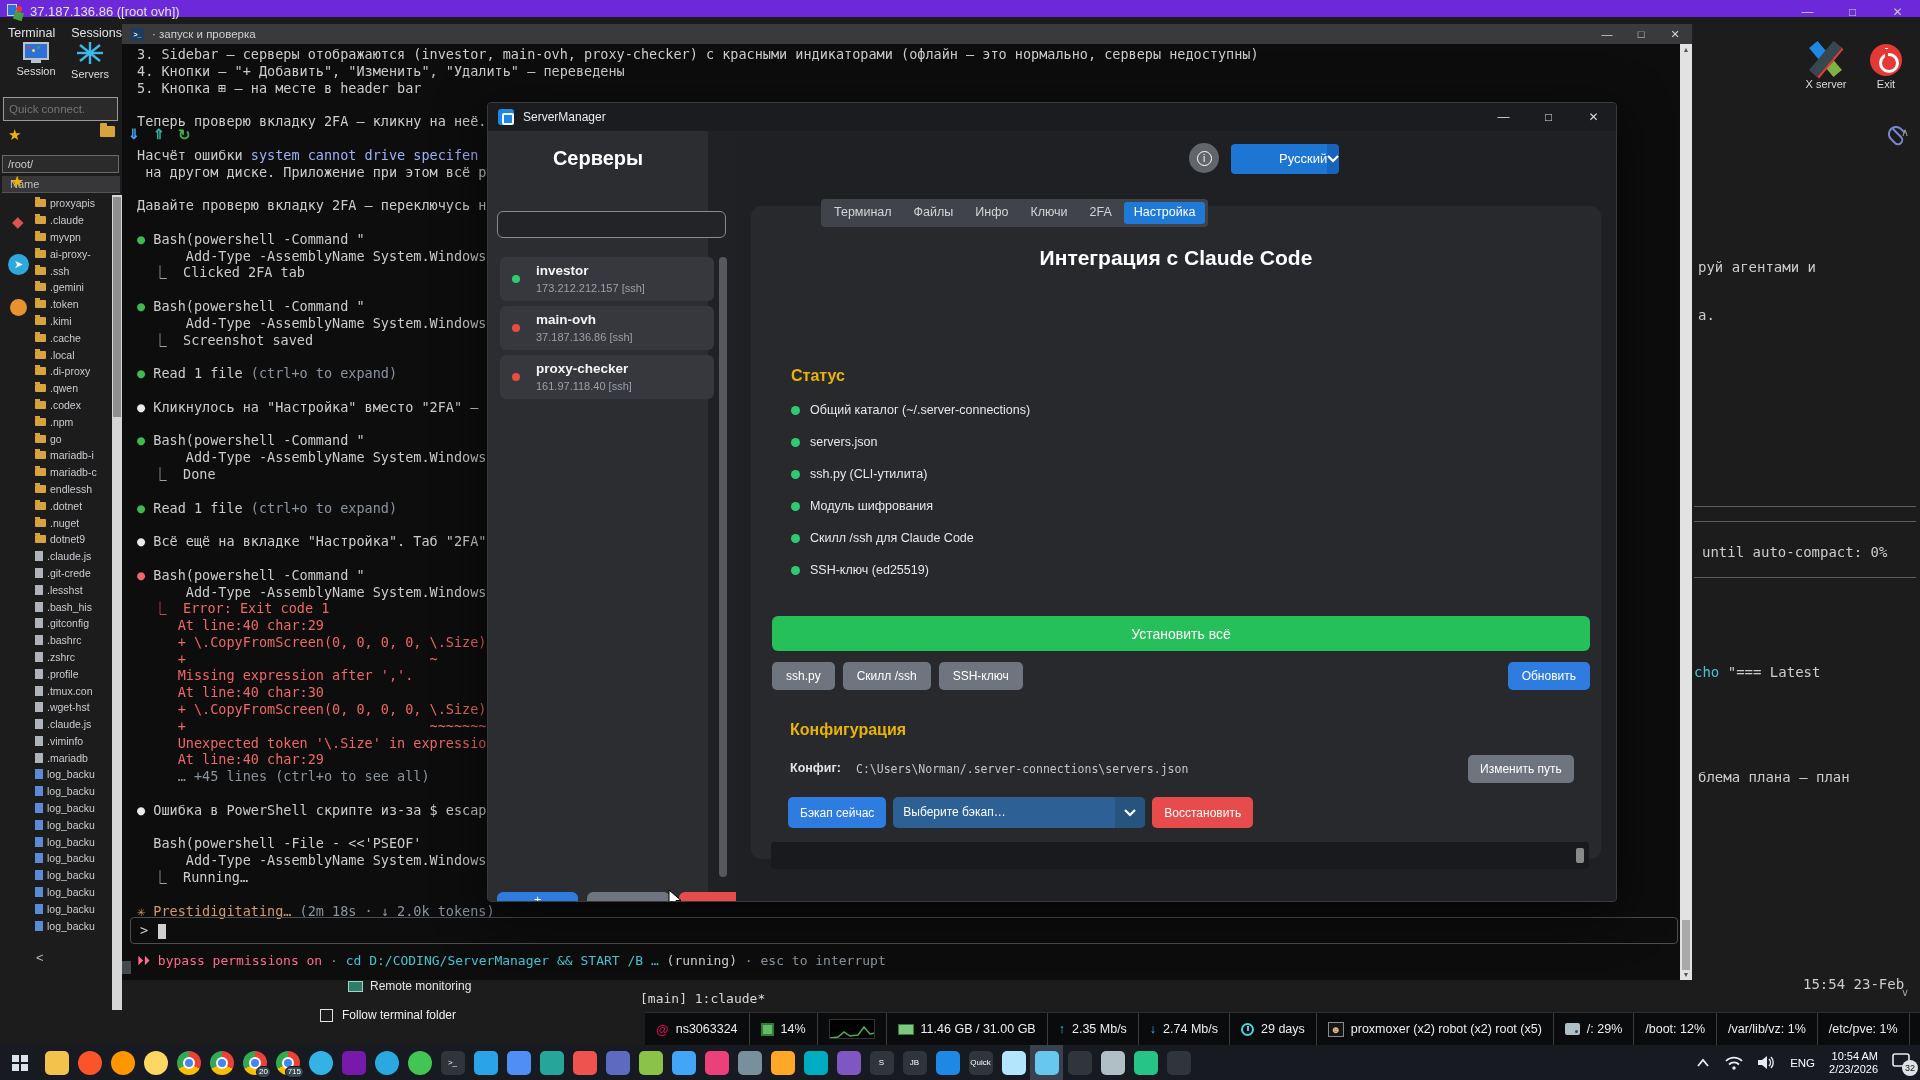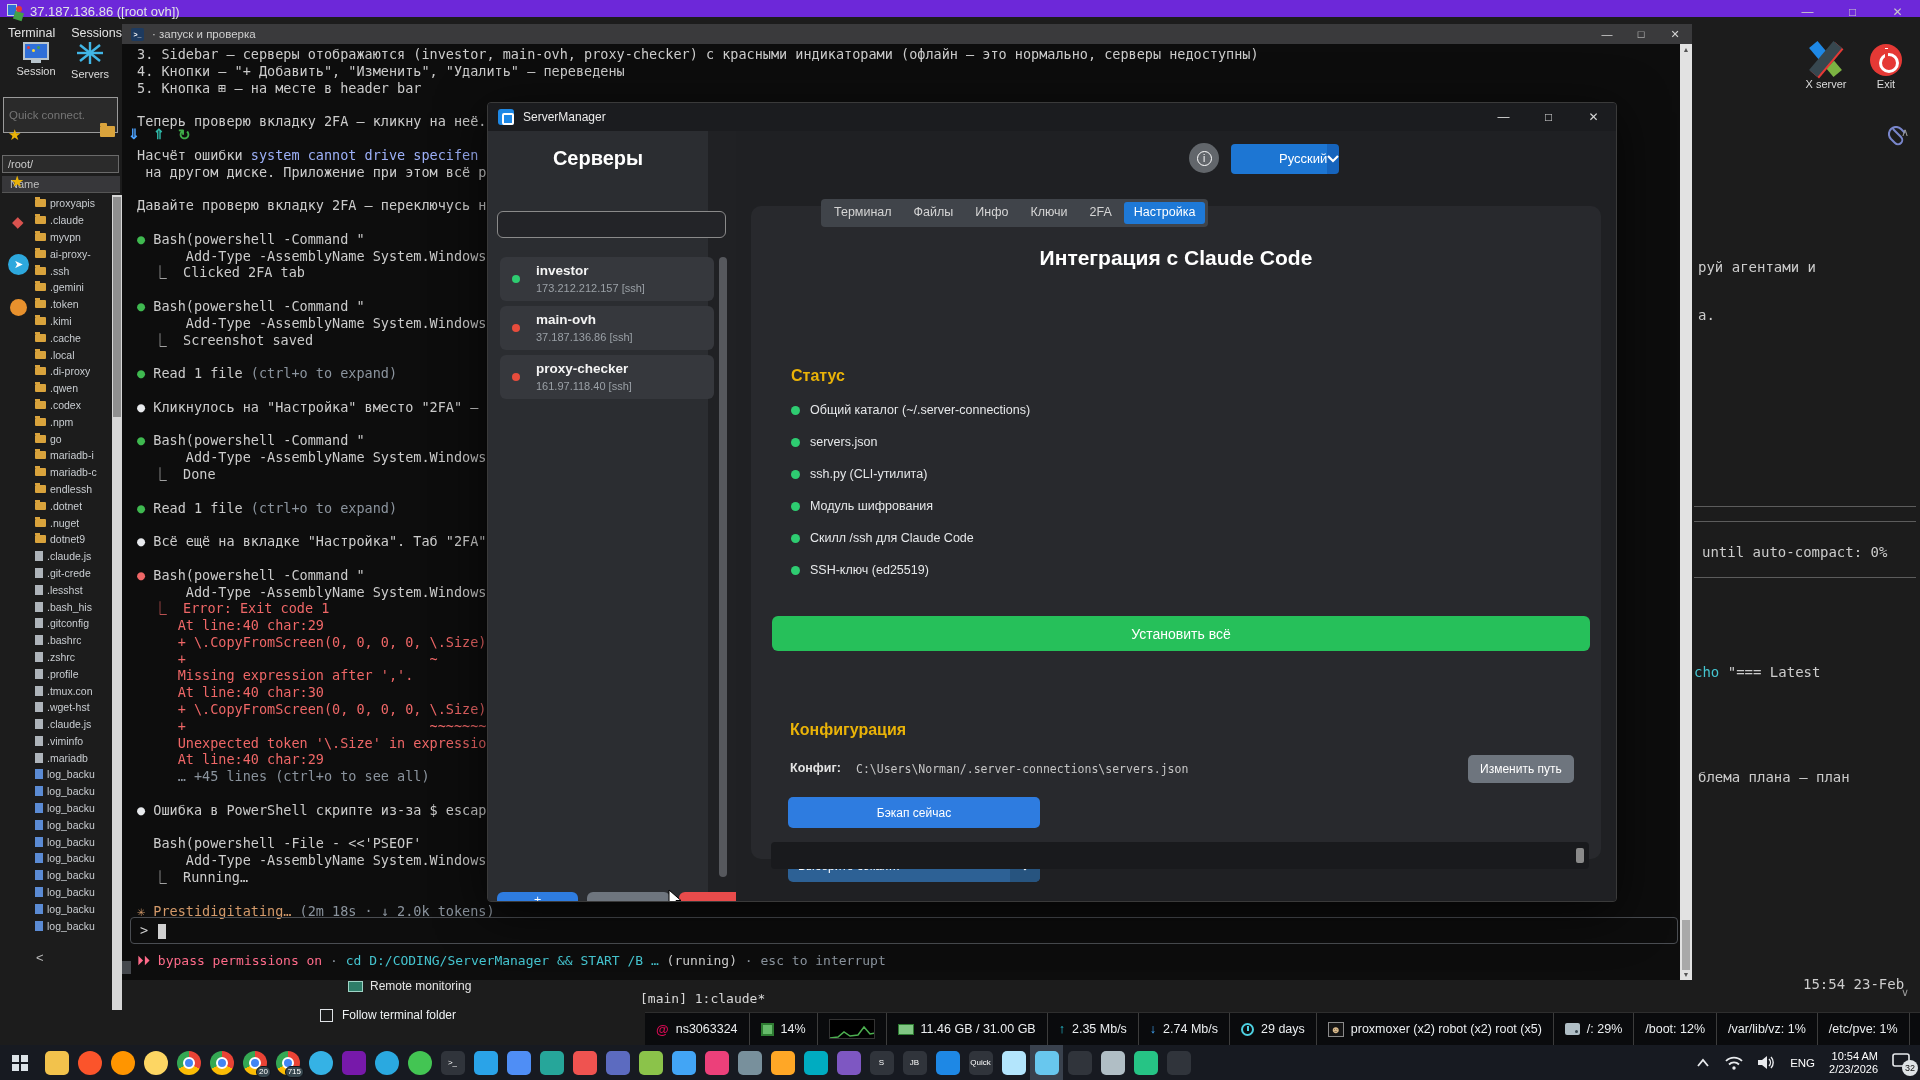--- a/index.html
+++ b/index.html
@@ -28,21 +28,21 @@
   .mx-tool .lbl{ margin-top:2px; }
   .xserver-x { width:40px; height:34px; margin:0 auto; position:relative; }
   .xserver-x .b { position:absolute; left:14px; top:-2px; width:11px; height:38px; }
   .xserver-x .b1 { transform:rotate(40deg); background:#37474f; box-shadow:2px 0 0 #e53935; }
   .xserver-x .b2 { transform:rotate(-40deg); background:linear-gradient(180deg,#1e88e5 0 40%,#43a047 40% 70%,#7cb342 70%); }
   .exit-circ { width:32px; height:32px; border-radius:50%; background:#e53935; margin:0 auto; position:relative; }
   .exit-circ::before{content:"";position:absolute;left:9px;top:9px;width:14px;height:14px;border:3px solid #fff;border-radius:50%;}
   .exit-circ::after{content:"";position:absolute;left:14.5px;top:5px;width:3px;height:11px;background:#e53935;box-shadow:0 0 0 0 #fff; border-left:0;}
   .exit-circ .stem{position:absolute;left:14.5px;top:4px;width:3px;height:10px;background:#fff;}
   .paperclip { position:absolute; left:1888px; top:126px; z-index:1;}
-  .mx-quick { position:absolute; left:3px; top:97px; width:115px; height:36px; background:#2a2a2a; border:1px solid #9a9a9a; color:#9aa0a6; font-size:11.5px; padding-left:5px; z-index:1;}
+  .mx-quick { position:absolute; left:3px; top:97px; width:115px; height:24px; background:#2a2a2a; border:1px solid #9a9a9a; color:#9aa0a6; font-size:11.5px; padding-left:5px; z-index:1;}
   .mx-smalltools { position:absolute; top:126px; z-index:5; display:flex; align-items:center; }
   .mini-folder { width:15px; height:11px; background:#d9a33c; border-radius:1px; position:relative; }
   .mini-folder::before{content:"";position:absolute;left:0;top:-3px;width:7px;height:3px;background:#d9a33c;border-radius:1px 1px 0 0;}
   .mx-path { position:absolute; left:2px; top:155px; width:117px; height:18px; background:#2b2b2b; border:1px solid #6a6a6a; color:#cccccc; font-size:11px; line-height:16px; padding-left:5px; z-index:1;}
   .mx-namehdr { position:absolute; left:2px; top:176px; width:118px; height:17px; background:#37373a; border-bottom:1px solid #555; color:#bfbfbf; font-size:11px; line-height:16px; padding-left:8px; z-index:1;}
   .mx-tree { position:absolute; left:2px; top:195px; width:110px; height:815px; overflow:hidden; z-index:1;}
   .mx-row { height:16.8px; display:flex; align-items:center; padding-left:33px; gap:4px; white-space:nowrap; }
   .mx-row .nm { font-size:10.5px; color:#c9cdd1; overflow:hidden; }
   .fi { flex:0 0 auto; }
   .fi-folder { width:11px; height:8px; background:#d9a33c; border-radius:1px; position:relative;}
@@ -123,21 +123,21 @@
   .sm-h2 { position:absolute; font-size:16px; font-weight:bold; color:#eab308; }
   .sm-stitem { position:absolute; left:0; display:flex; align-items:center; gap:10px; font-size:12.5px; color:#e6e8ea; }
   .sm-stitem .gdot { width:9px; height:9px; border-radius:50%; background:#2ecc71; }
   .sm-install { position:absolute; left:284px; top:513px; width:818px; height:35px; font-size:14px; }
   .sm-smallrow { position:absolute; left:284px; top:559px; width:818px; height:28px; display:flex; gap:8px; }
   .sm-smallrow .btn { height:28px; padding:0 14px; font-size:12px; border-radius:5px; }
   .sm-refresh { margin-left:auto; }
   .sm-cfglabel { position:absolute; left:302px; top:658px; font-size:12.5px; font-weight:bold; color:#e3e3e3; }
   .sm-cfgpath { position:absolute; left:368px; top:659px; font-family:"DejaVu Sans Mono",monospace; font-size:11.5px; color:#c6c6c6; }
   .sm-changepath { position:absolute; left:980px; top:652px; height:28px; padding:0 12px; font-size:12px; border-radius:5px; }
-  .sm-bkrow { position:absolute; left:300px; top:694px; display:flex; gap:23px;flex-direction:column; }
+  .sm-bkrow { position:absolute; left:300px; top:694px; display:flex; gap:7px; }
   .sm-bkrow .btn { height:31px; padding:0 12px; font-size:12px; border-radius:5px; }
   .sm-select { width:252px; height:31px; background:#2d6195; border-radius:5px; display:flex; color:#fff; }
   .sm-select .tx { flex:1; font-size:12px; line-height:31px; padding-left:10px; }
   .sm-select .ch { width:30px; background:#27547f; border-radius:0 5px 5px 0; display:flex; align-items:center; justify-content:center; }
   .sm-log { position:absolute; left:283px; top:739px; width:818px; height:27px; background:#191a1d; border-radius:4px; }
   .sm-log .thumb { position:absolute; right:5px; top:6px; width:8px; height:15px; background:#8a8a8a; border-radius:2px; }
   .sm-cursor { position:absolute; left:180px; top:758px; z-index:20; }
 
   
   .statusrow { position:absolute; left:645px; top:1012px; width:1275px; height:33px; background:#0a0b0d; border-top:1px solid #2e2e2e; display:flex; align-items:stretch; z-index:4; }
@@ -566,20 +566,26 @@
         <div class="sm-stitem" style="top: 128px; position: absolute;">
           <span class="gdot"></span>
           <span>Скилл /ssh для Claude Code</span>
         </div>
         <div class="sm-stitem" style="top: 160px; position: absolute;">
           <span class="gdot"></span>
           <span>SSH-ключ (ed25519)</span>
         </div>
       </div>
     <button class="btn b-green sm-install">Установить всё</button>
+    <div class="sm-smallrow" id="sm-smallrow">
+        <button class="btn b-gray">ssh.py</button>
+        <button class="btn b-gray">Скилл /ssh</button>
+        <button class="btn b-gray">SSH-ключ</button>
+        <button class="btn b-blue sm-refresh">Обновить</button>
+      </div>
     <div class="sm-h2" style="left:302px; top:618px;">Конфигурация</div>
     <div class="sm-cfglabel">Конфиг:</div>
     <div class="sm-cfgpath">C:\Users\Norman/.server-connections\servers.json</div>
     <button class="btn b-gray sm-changepath">Изменить путь</button>
     <div class="sm-bkrow">
       <button class="btn b-blue">Бэкап сейчас</button>
       <div class="sm-select">
         <div class="tx">Выберите бэкап…</div>
         <div class="ch">
           <svg width="12" height="8" viewBox="0 0 12 8">

